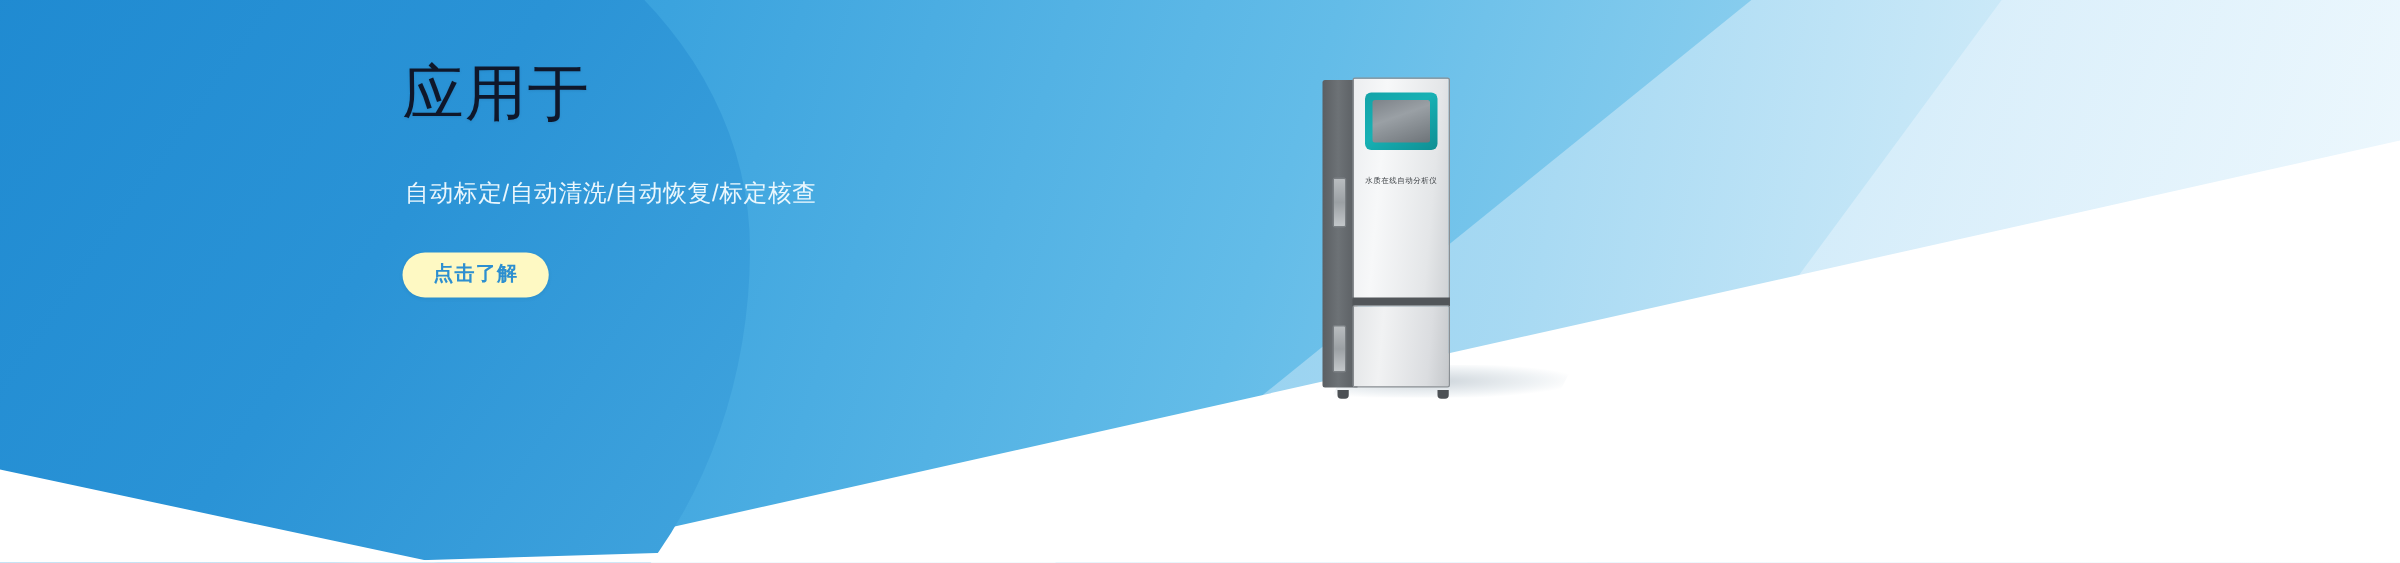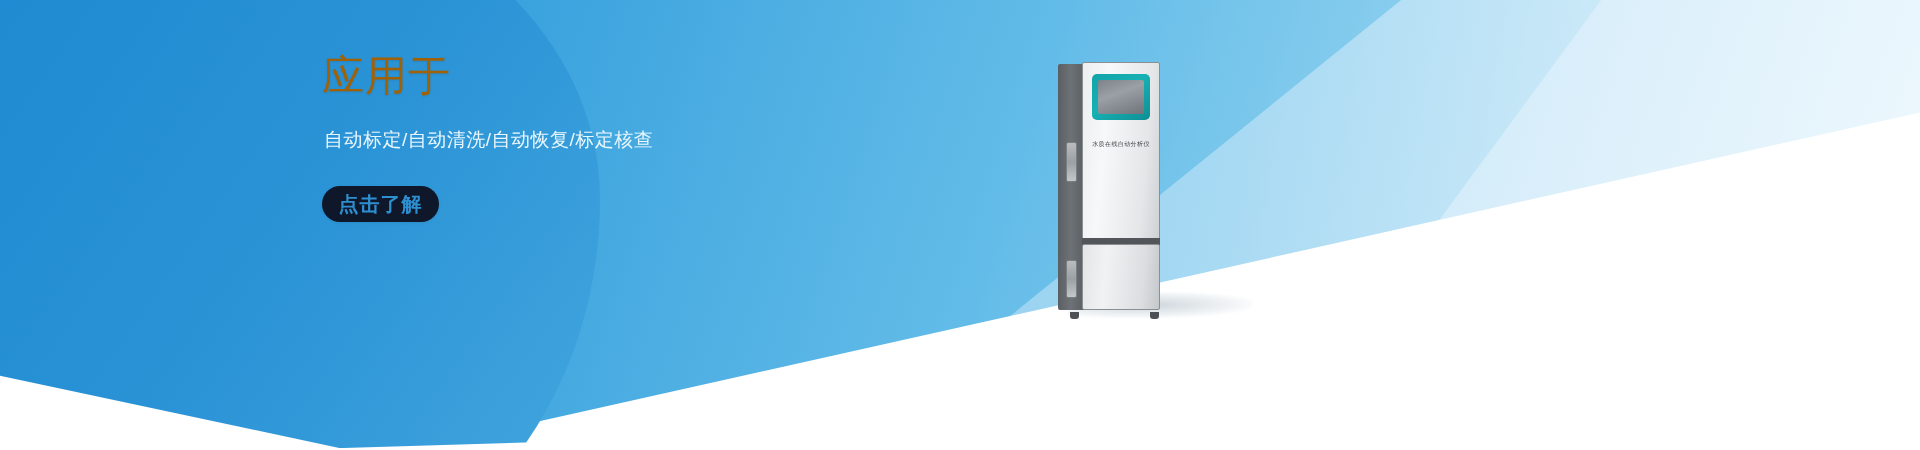--- a/index.html
+++ b/index.html
@@ -90,52 +90,52 @@
   }
 
   
   .content {
     position: absolute;
     left: 322px;
     top: 48px;
     width: 640px;
   }
   .headline {
-    color: #a16207;
-    font-size: 42px;
+    color: #0f172a;
+    font-size: 49px;
     line-height: 55px;
     font-weight: 400;
     letter-spacing: 1px;
     margin: 0;
     text-shadow: 0 1px 2px rgba(20,80,130,.18);
   }
   .headline .line { display: block; white-space: nowrap; }
 
   .subhead {
-    margin: 24px 0 0 2px;
+    margin: 40px 0 0 2px;
     color: #f2fbff;
     font-size: 19px;
     line-height: 26px;
     font-weight: 400;
     letter-spacing: .5px;
     white-space: nowrap;
     opacity: .96;
   }
 
   .cta {
     display: inline-block;
     margin: 33px 0 0 0;
     padding: 0;
     width: 117px;
     height: 36px;
     line-height: 36px;
     text-align: center;
-    background: #0f172a;
+    background: #fef9c3;
     color: #2d8fd0;
-    font-size: 20px;
+    font-size: 16px;
     font-weight: 700;
     letter-spacing: 1px;
     border: none;
     border-radius: 18px;
     cursor: pointer;
     box-shadow: 0 1px 3px rgba(20,70,110,.12);
     font-family: inherit;
   }
 
   

